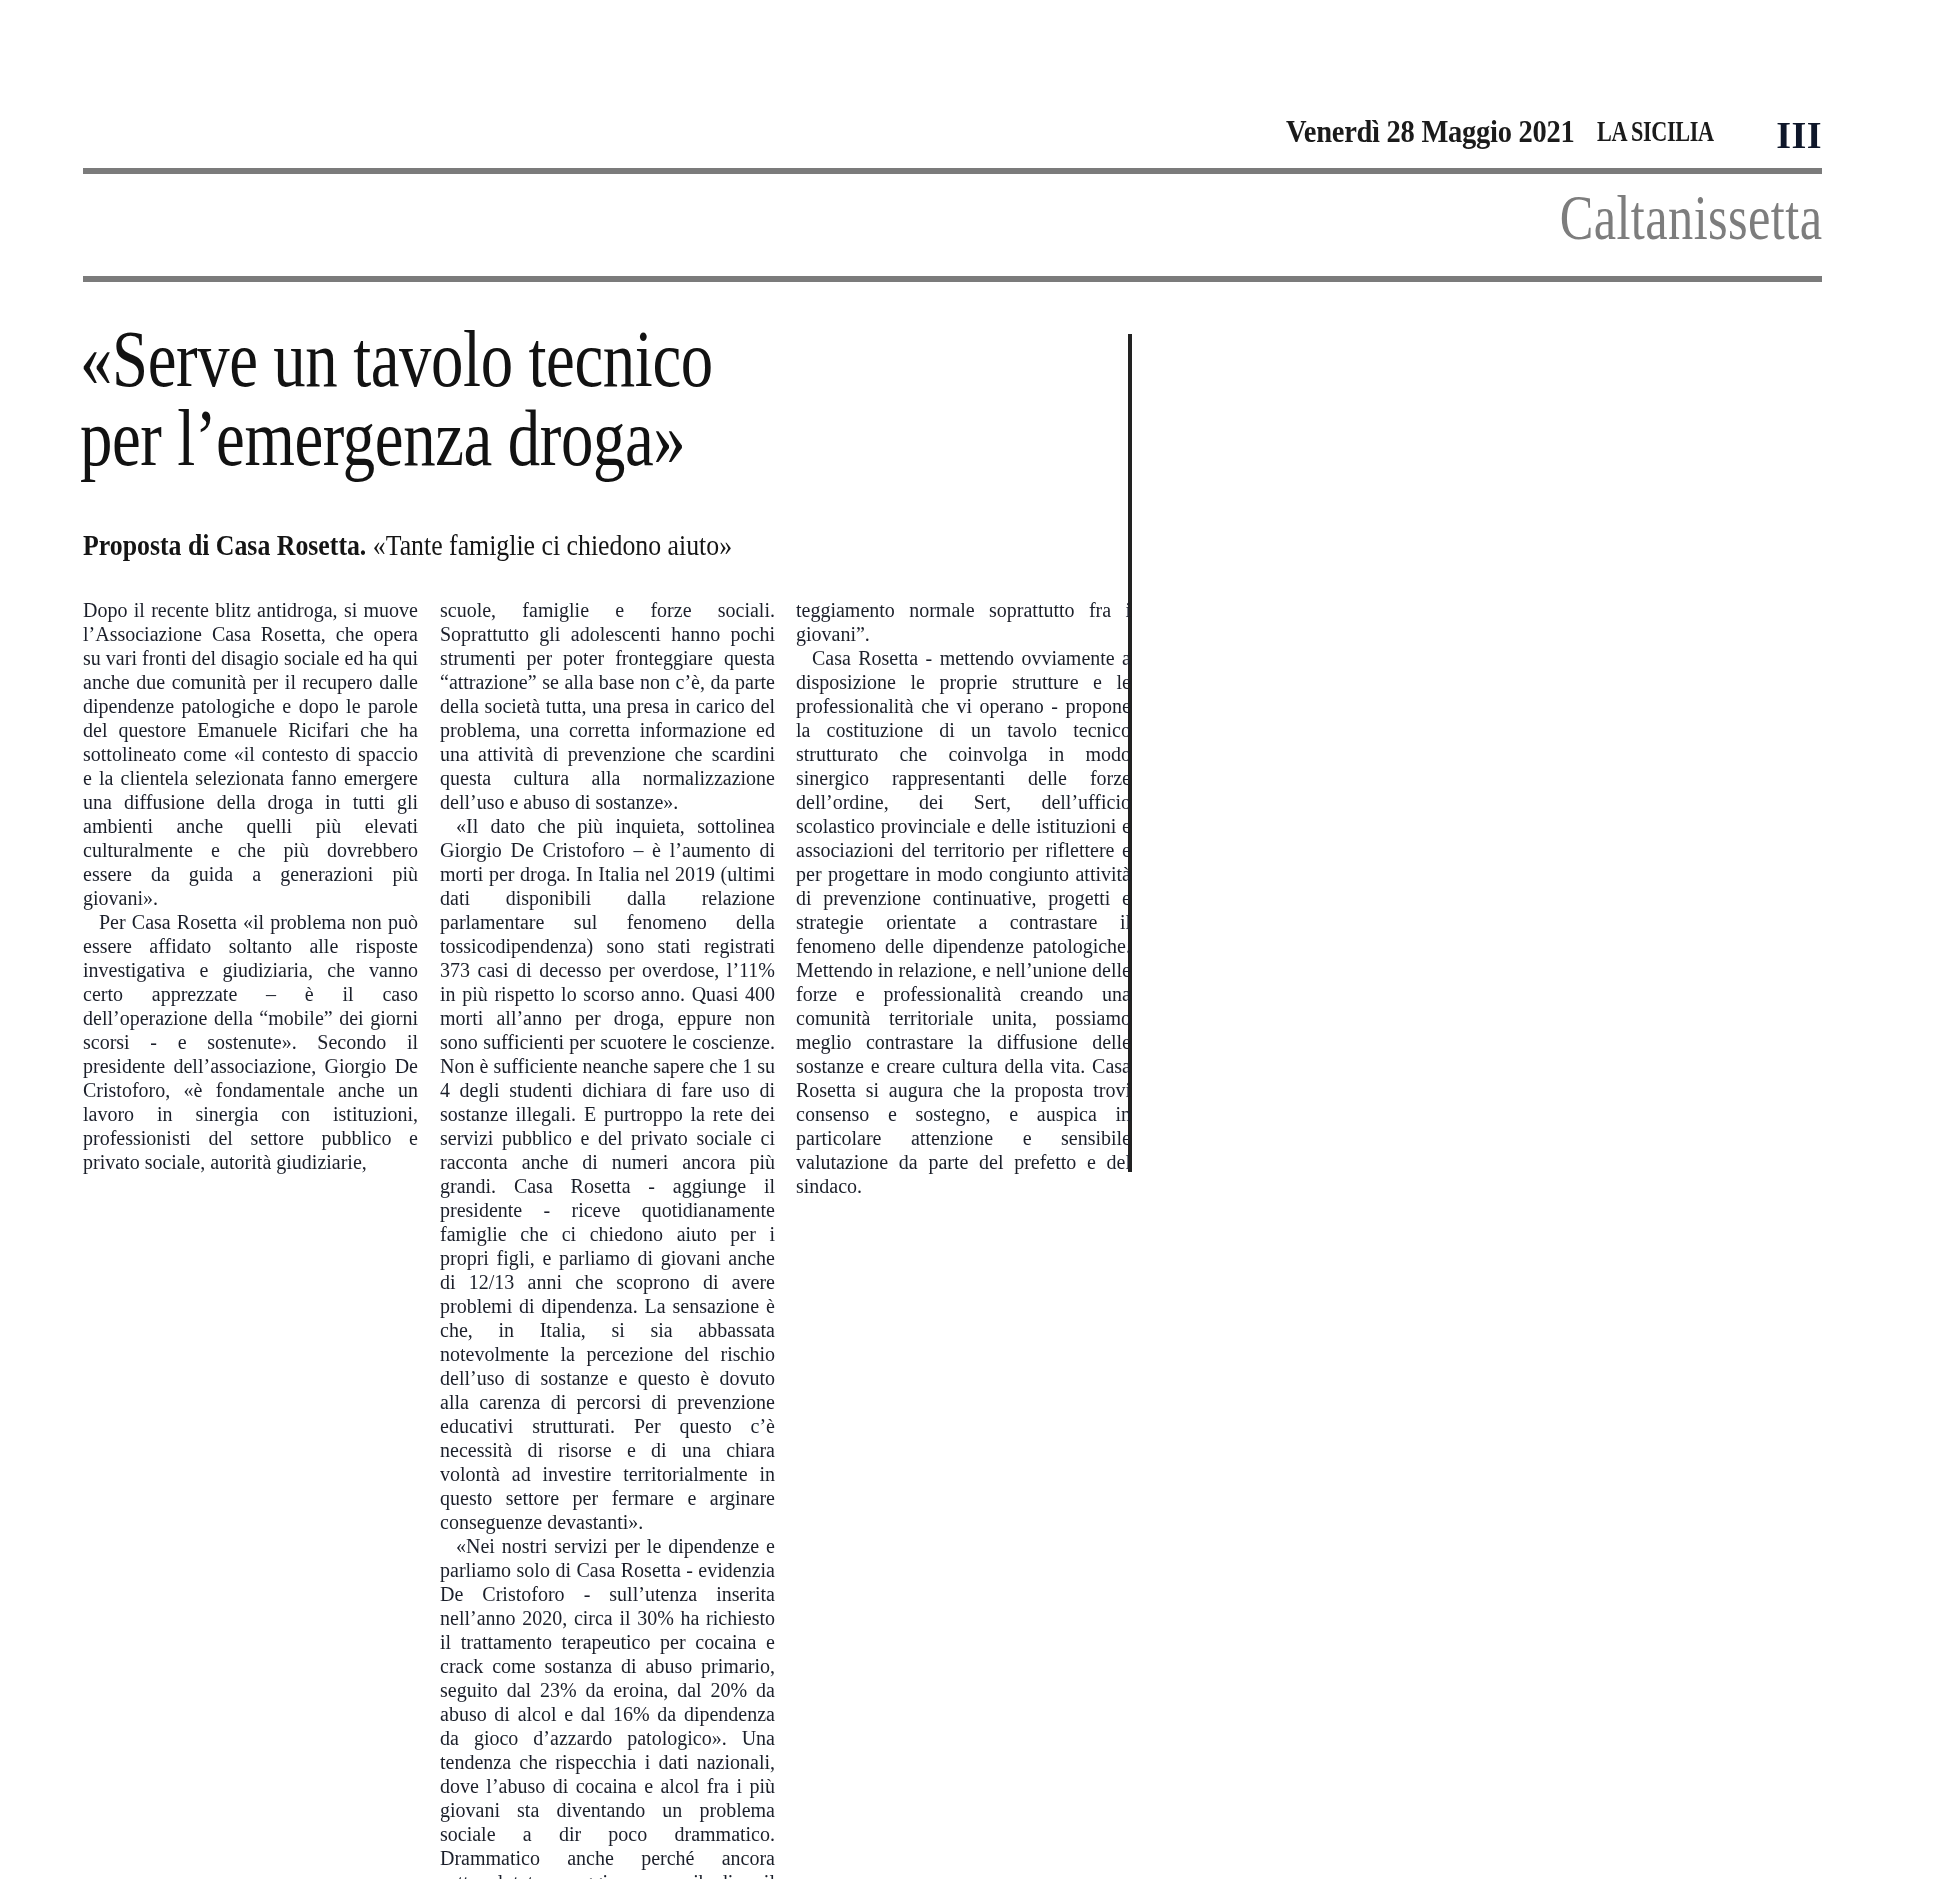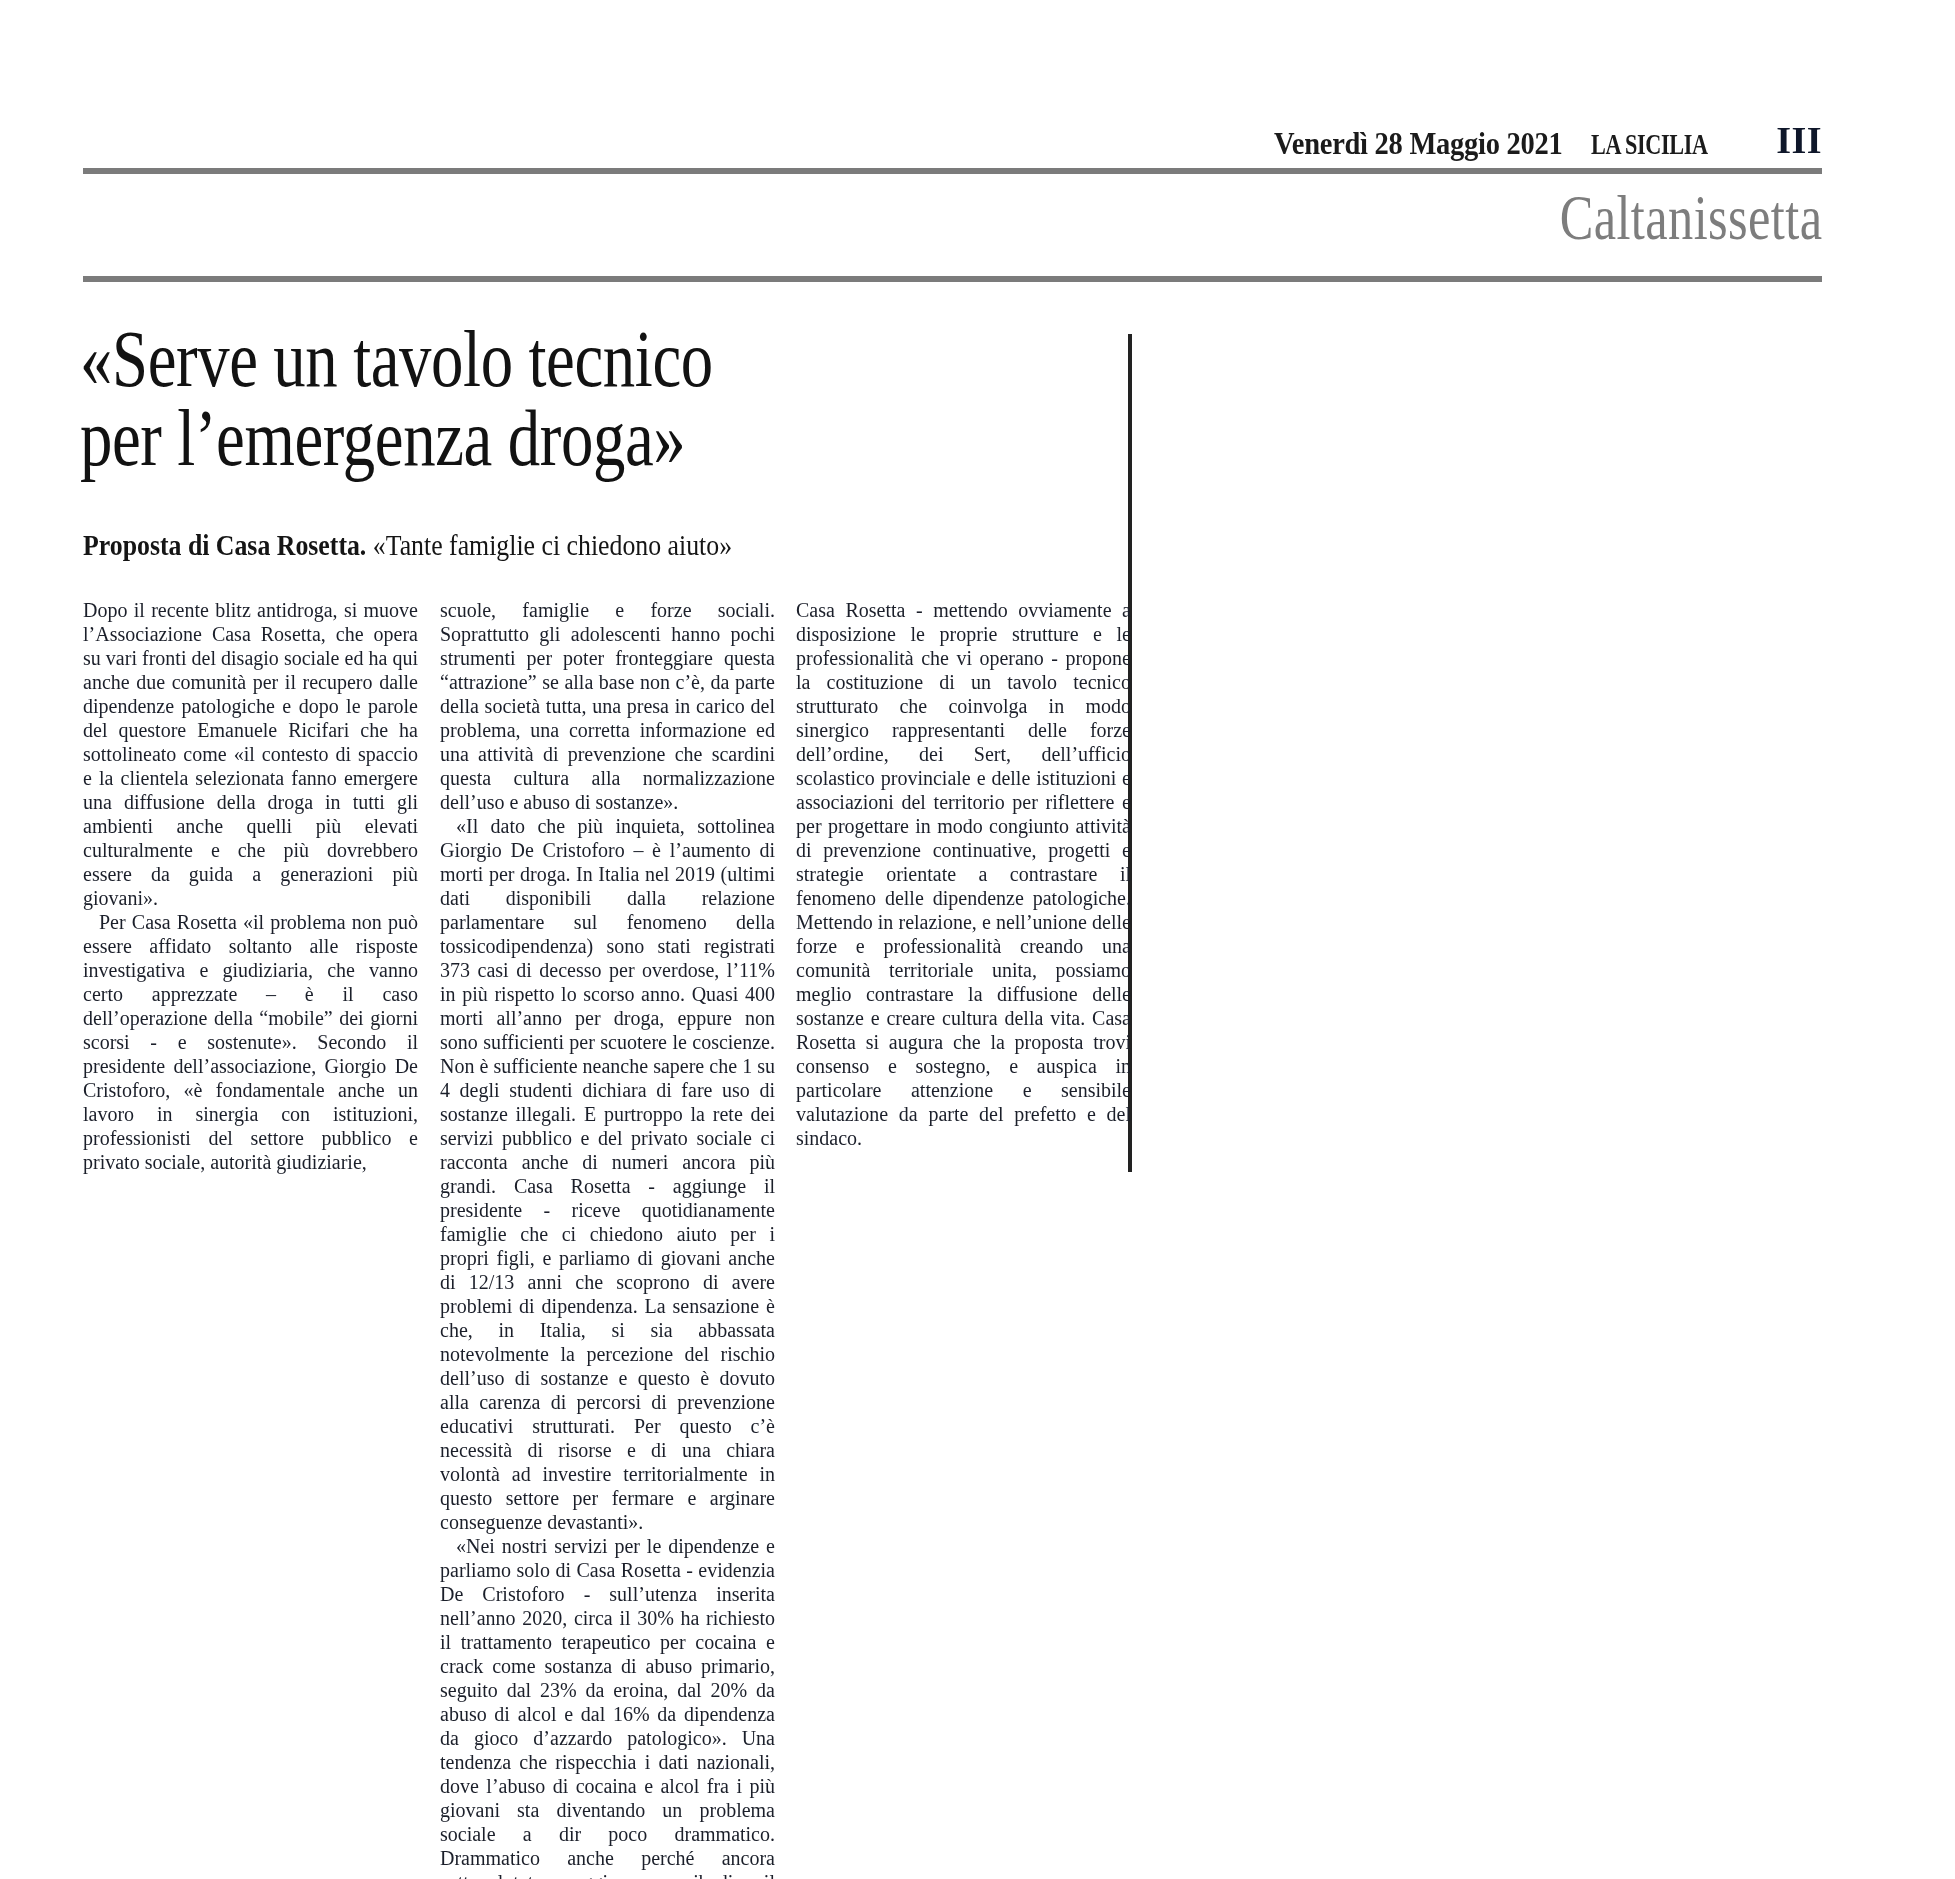--- a/index.html
+++ b/index.html
@@ -22,23 +22,22 @@
   }
 
   
   .masthead {
     position: absolute;
     left: 83px;
     right: 133px;
     top: 116px;
     height: 43px;
     display: flex;
-    align-items: flex-end;
     justify-content: flex-end;
-    gap: 14px;
+    gap: 8px;
   }
   .masthead-date {
     font-family: "Liberation Serif", serif;
     font-weight: bold;
     font-size: 31px;
     letter-spacing: -0.3px;
     line-height: 1;
     color: #1b1b1b;
     transform: scaleX(0.92);
     transform-origin: right bottom;
@@ -200,19 +199,20 @@
       <p>Per Casa Rosetta «il problema non può essere affidato soltanto alle risposte investigativa e giudiziaria, che vanno certo apprezzate – è il caso dell’operazione della “mobile” dei giorni scorsi - e sostenute». Secondo il presidente dell’associazione, Giorgio De Cristoforo, «è fondamentale anche un lavoro in sinergia con istituzioni, professionisti del settore pubblico e privato sociale, autorità giudiziarie,</p>
     </div>
 
     <div class="col col-2">
       <p>scuole, famiglie e forze sociali. Soprattutto gli adolescenti hanno pochi strumenti per poter fronteggiare questa “attrazione” se alla base non c’è, da parte della società tutta, una presa in carico del problema, una corretta informazione ed una attività di prevenzione che scardini questa cultura alla normalizzazione dell’uso e abuso di sostanze».</p>
       <p>«Il dato che più inquieta, sottolinea Giorgio De Cristoforo – è l’aumento di morti per droga. In Italia nel 2019 (ultimi dati disponibili dalla relazione parlamentare sul fenomeno della tossicodipendenza) sono stati registrati 373 casi di decesso per overdose, l’11% in più rispetto lo scorso anno. Quasi 400 morti all’anno per droga, eppure non sono sufficienti per scuotere le coscienze. Non è sufficiente neanche sapere che 1 su 4 degli studenti dichiara di fare uso di sostanze illegali. E purtroppo la rete dei servizi pubblico e del privato sociale ci racconta anche di numeri ancora più grandi. Casa Rosetta - aggiunge il presidente - riceve quotidianamente famiglie che ci chiedono aiuto per i propri figli, e parliamo di giovani anche di 12/13 anni che scoprono di avere problemi di dipendenza. La sensazione è che, in Italia, si sia abbassata notevolmente la percezione del rischio dell’uso di sostanze e questo è dovuto alla carenza di percorsi di prevenzione educativi strutturati. Per questo c’è necessità di risorse e di una chiara volontà ad investire territorialmente in questo settore per fermare e arginare conseguenze devastanti».</p>
       <p>«Nei nostri servizi per le dipendenze e parliamo solo di Casa Rosetta - evidenzia De Cristoforo - sull’utenza inserita nell’anno 2020, circa il 30% ha richiesto il trattamento terapeutico per cocaina e crack come sostanza di abuso primario, seguito dal 23% da eroina, dal 20% da abuso di alcol e dal 16% da dipendenza da gioco d’azzardo patologico». Una tendenza che rispecchia i dati nazionali, dove l’abuso di cocaina e alcol fra i più giovani sta diventando un problema sociale a dir poco drammatico. Drammatico anche perché ancora sottovalutato o peggio ancora, ribadisce il presidente di Casa Rosetta, percepito come “at-</p>
     </div>
 
     <div class="col col-3">
+      <p>teggiamento normale soprattutto fra i giovani”.</p>
       <p>Casa Rosetta - mettendo ovviamente a disposizione le proprie strutture e le professionalità che vi operano - propone la costituzione di un tavolo tecnico strutturato che coinvolga in modo sinergico rappresentanti delle forze dell’ordine, dei Sert, dell’ufficio scolastico provinciale e delle istituzioni e associazioni del territorio per riflettere e per progettare in modo congiunto attività di prevenzione continuative, progetti e strategie orientate a contrastare il fenomeno delle dipendenze patologiche. Mettendo in relazione, e nell’unione delle forze e professionalità creando una comunità territoriale unita, possiamo meglio contrastare la diffusione delle sostanze e creare cultura della vita. Casa Rosetta si augura che la proposta trovi consenso e sostegno, e auspica in particolare attenzione e sensibile valutazione da parte del prefetto e del sindaco.</p>
     </div>
 
   </div>
 
 </div>
 
 
 </body></html>

